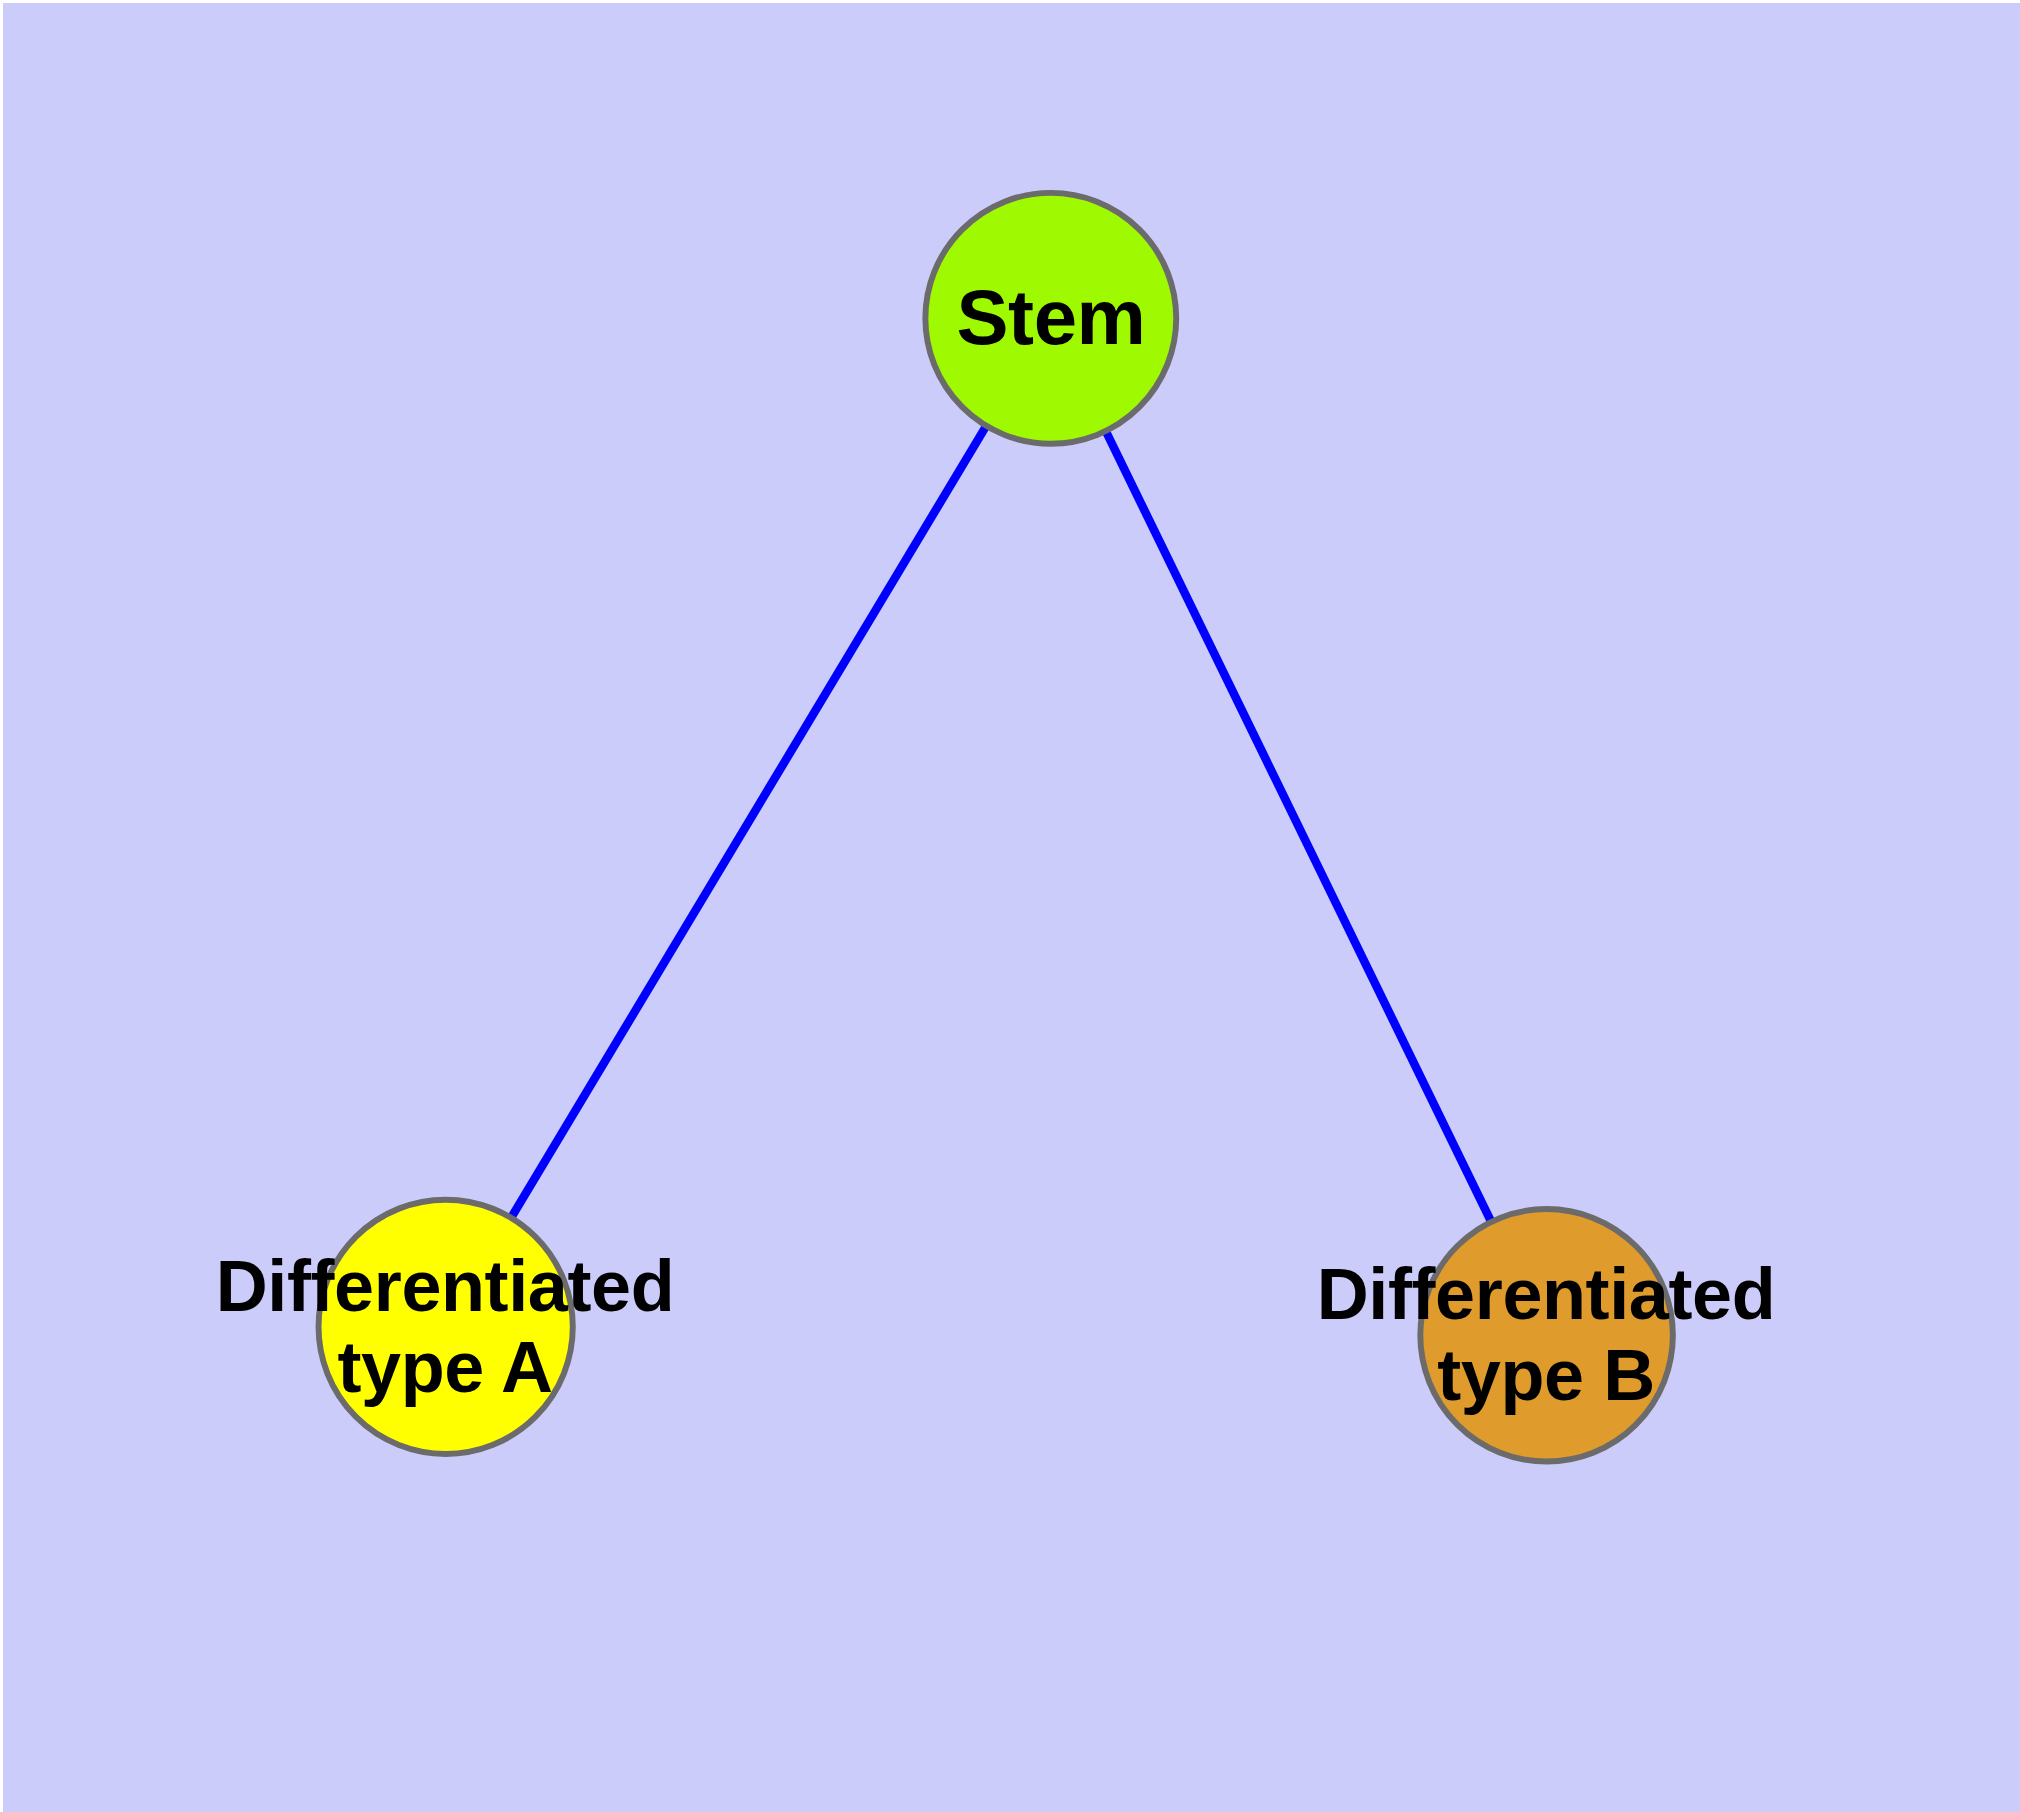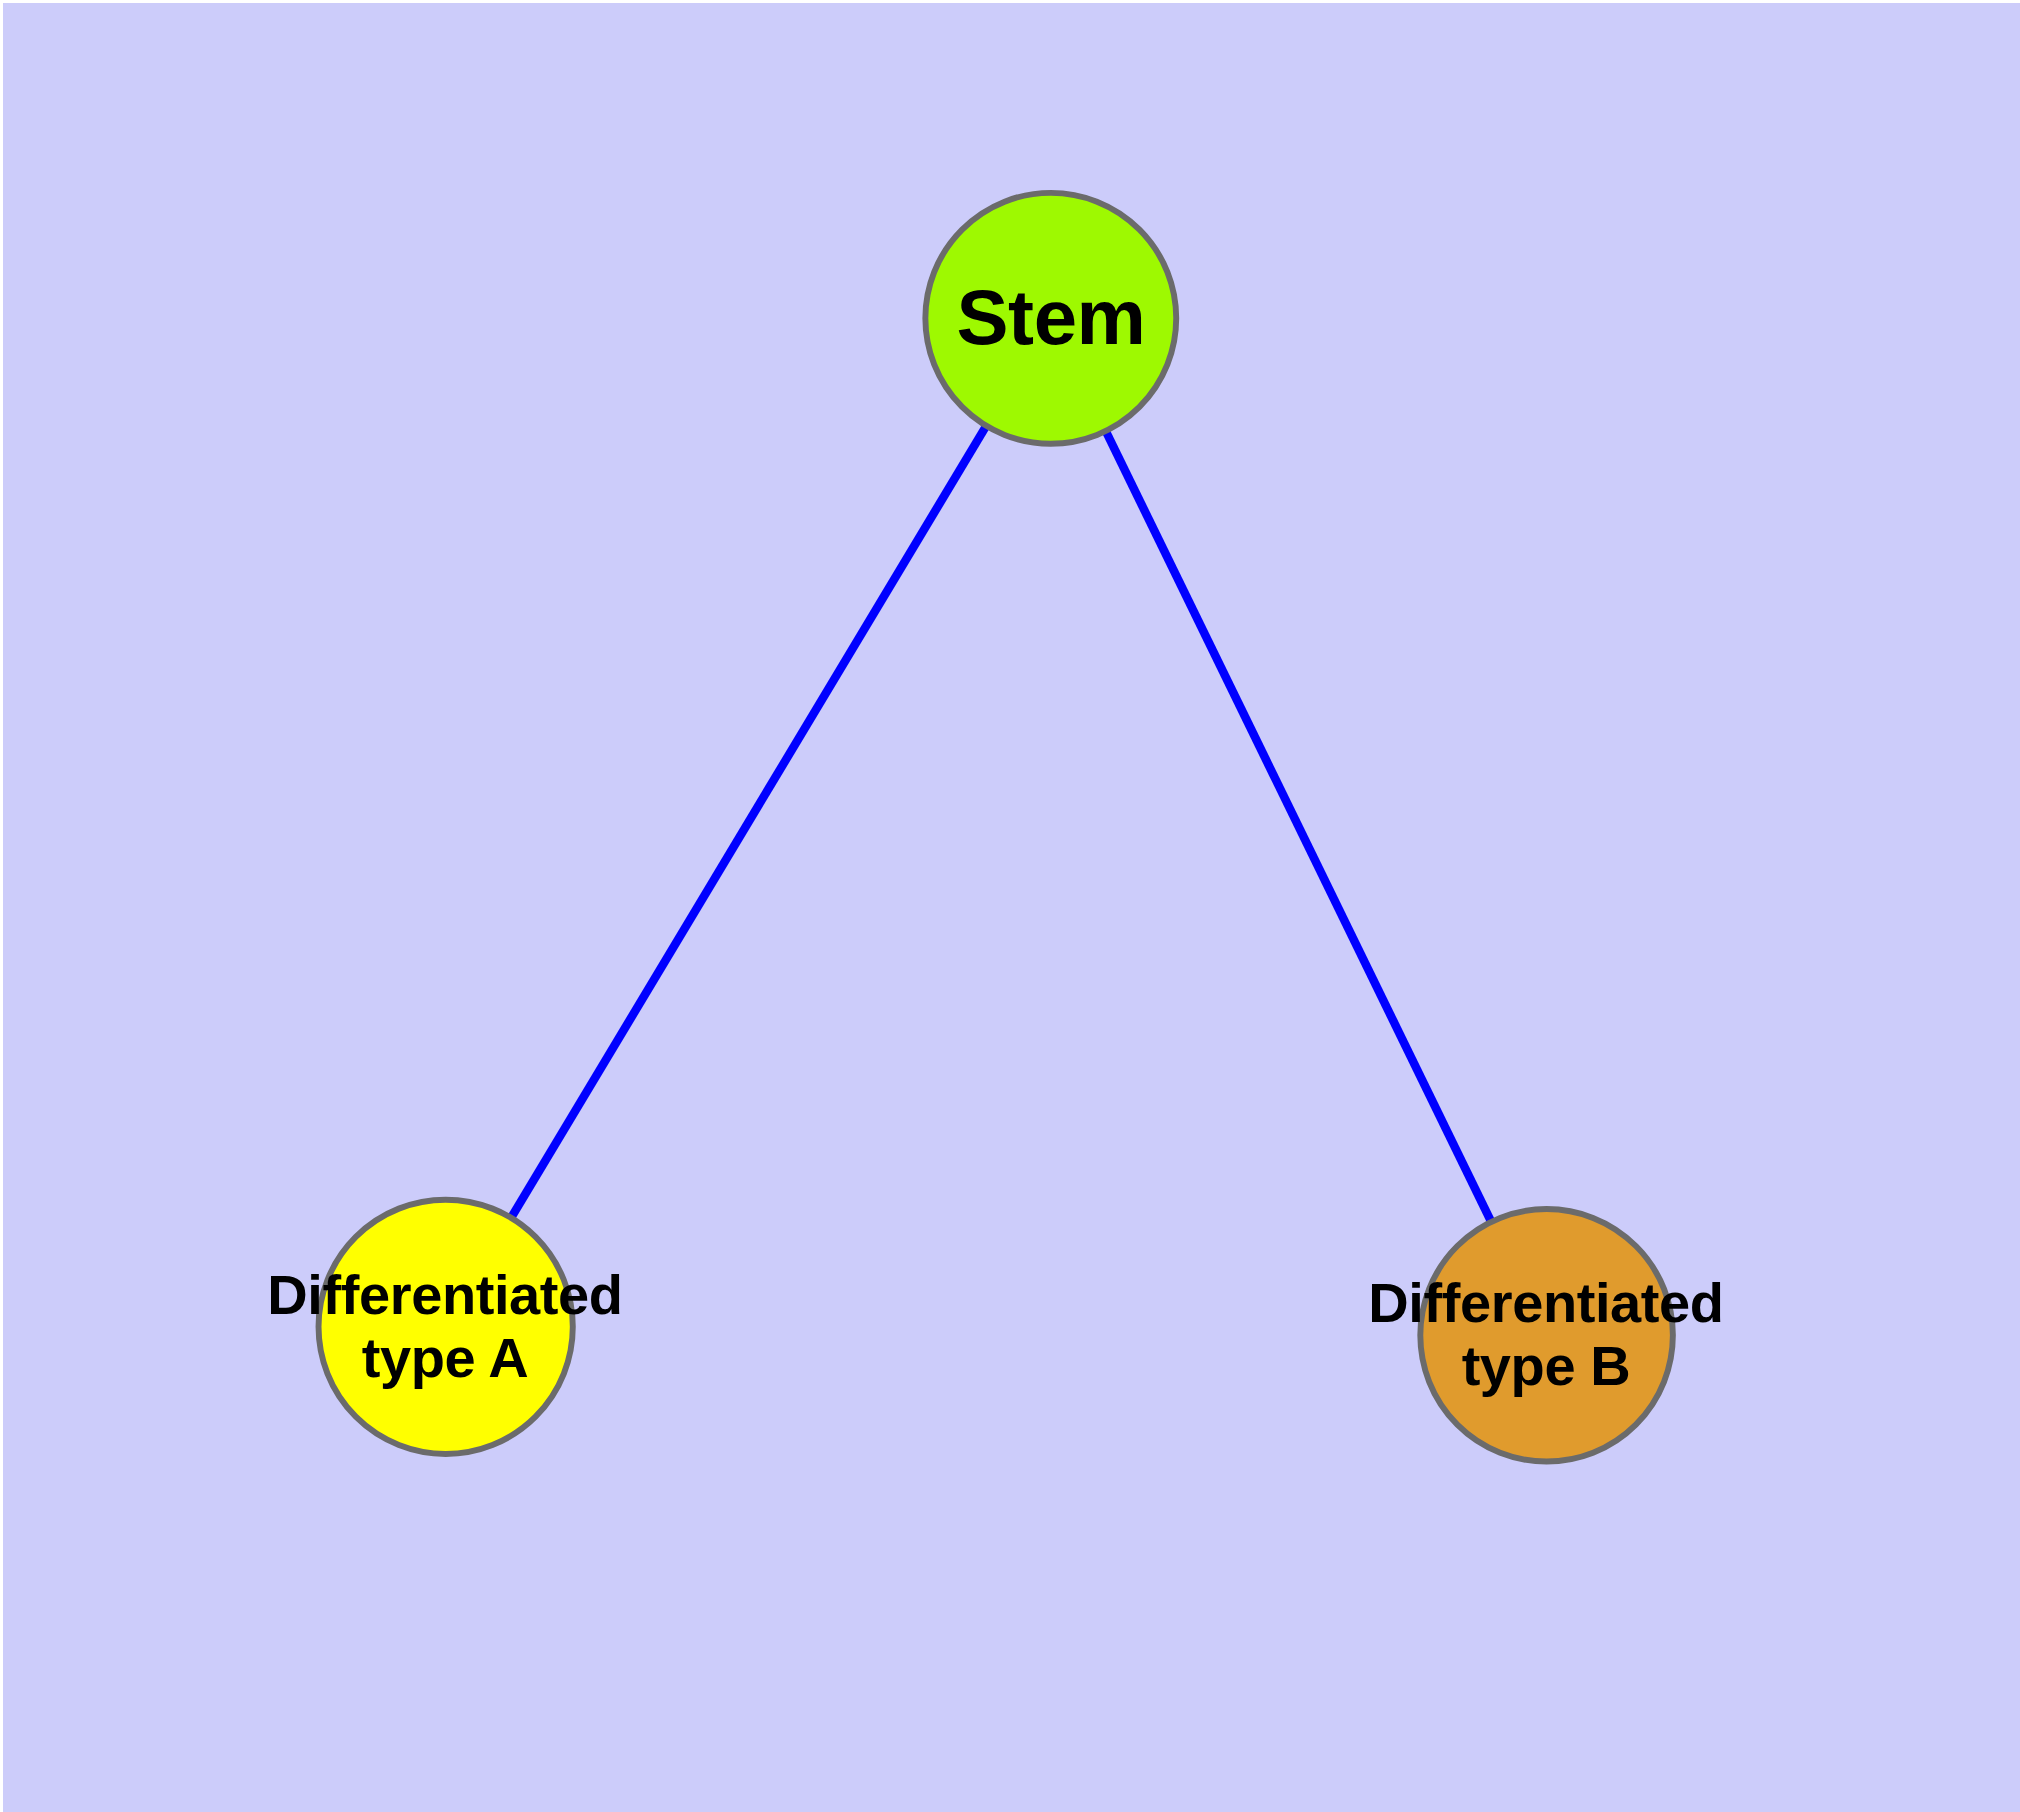--- a/index.html
+++ b/index.html
@@ -35,21 +35,21 @@
     white-space: pre;
     line-height: 1.12;
     letter-spacing: -0.4px;
     pointer-events: none;
     transform: translate(-50%, -50%);
   }
   .node-label.stem {
     font-size: 78px;
   }
   .node-label.diff {
-    font-size: 56px;
+    font-size: 72px;
   }
 </style>
 </head>
 <body>
 
 <div id="canvas">
 
   <svg id="graph-svg" viewBox="0 0 2384 2138" xmlns="http://www.w3.org/2000/svg">
     <g id="edge-layer">
         <line x1="1160.8836197075811" y1="497.19396715403144" x2="598.145371803274" y2="1435.0910469945434" stroke="#0000ff" stroke-width="10" stroke-linecap="butt"></line>

